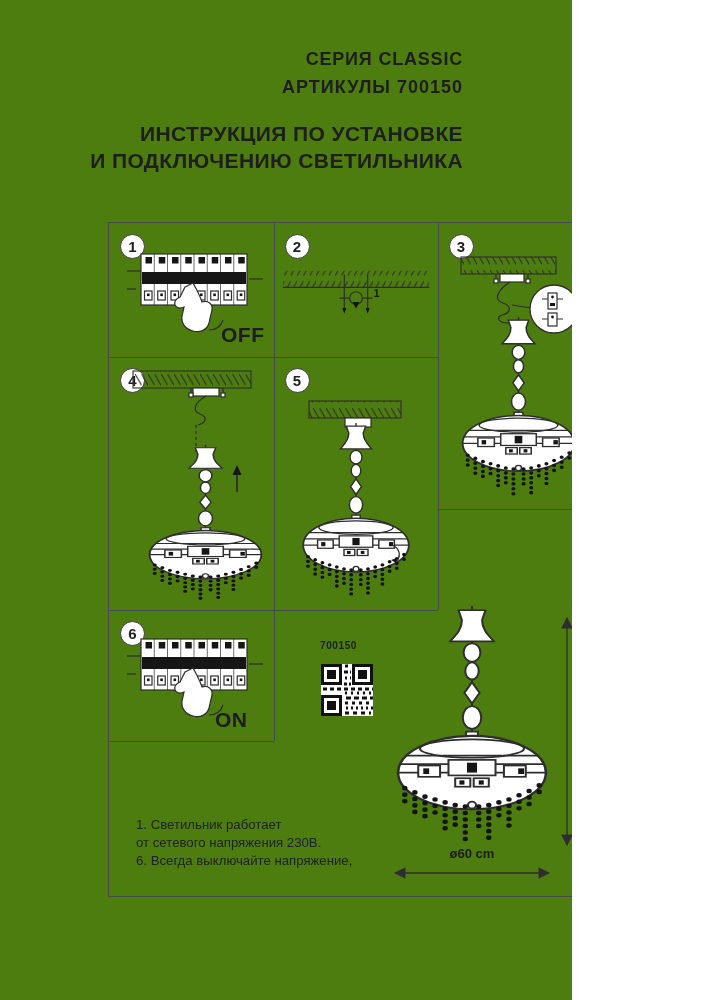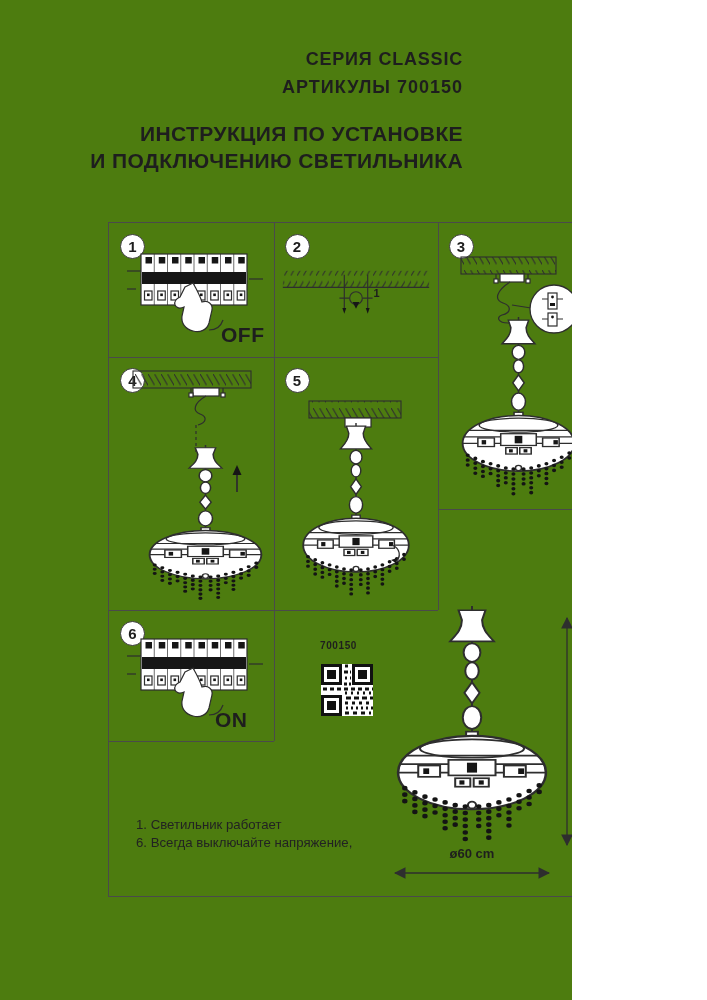--- a/index.html
+++ b/index.html
@@ -269,20 +269,21 @@
         <line x1="24" y1="29" x2="52" y2="29" stroke-dasharray="2 4"></line>
         <line x1="25" y1="34" x2="52" y2="34" stroke-dasharray="5 3"></line>
         <line x1="24" y1="39" x2="52" y2="39" stroke-dasharray="3 4"></line>
         <line x1="25" y1="44" x2="52" y2="44" stroke-dasharray="2 3"></line>
         <line x1="24" y1="49" x2="50" y2="49" stroke-dasharray="4 4"></line>
       </g>
     </svg>
 
     <div class="notes">
       <div>1. Светильник работает</div>
+      <div>от сетевого напряжения 230В.</div>
       <div>6. Всегда выключайте напряжение,</div>
     </div>
   </div>
 
   <svg style="position:absolute;left:388px;top:606px" width="168" height="240" viewBox="0 0 100 170" preserveAspectRatio="none">
     <use href="#sym-chandelier"></use>
   </svg>
 
   <svg style="position:absolute;left:380px;top:598px" width="220" height="300" viewBox="0 0 220 300">
     <line x1="187" y1="20" x2="187" y2="247" stroke="#2e2e2e" stroke-width="1.3" marker-start="url(#arr)" marker-end="url(#arr)"></line>

